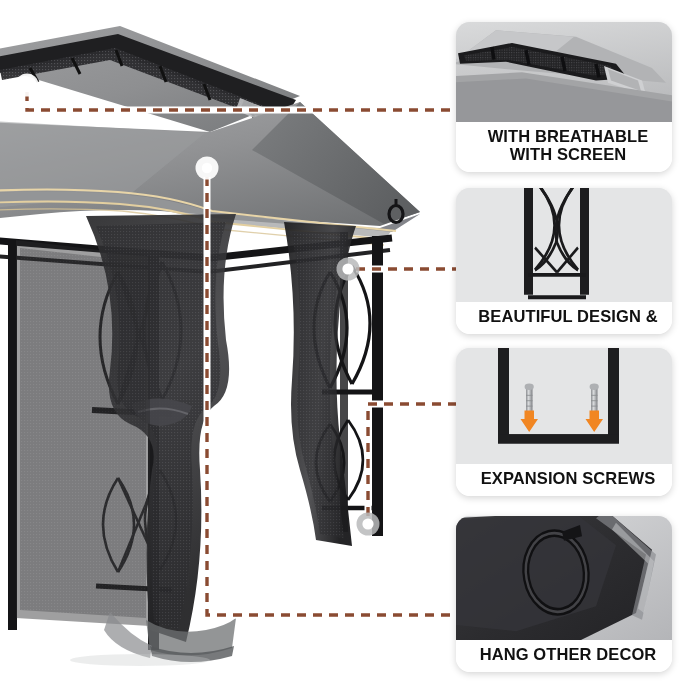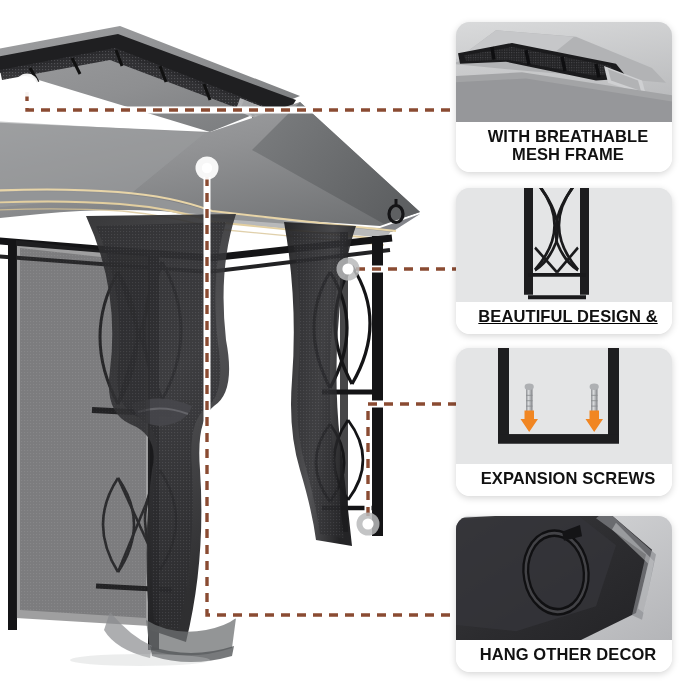--- a/index.html
+++ b/index.html
@@ -40,21 +40,21 @@
     letter-spacing:0.1px;
     line-height:1.08;
     padding:6px 4px 8px 12px;
     font-size:16.5px;
     flex:0 0 auto;
   }
   .card-caption .l2 { display:block; }
 
   #card1 { top:22px;  height:150px; }
   #card1 .card-photo { height:96px; }
-  #card2 { top:188px; height:146px;text-decoration:underline; }
+  #card2 { top:188px; height:146px; }
   #card2 .card-photo { height:92px; }
   #card3 { top:348px; height:148px;justify-content:space-between; }
   #card3 .card-photo { height:108px; }
   #card4 { top:516px; height:156px; }
   #card4 .card-photo { height:110px; }
 </style>
 </head>
 <body>
 
 <div id="stage">
@@ -257,21 +257,21 @@
 
         <path d="M 148 42 L 186 56 L 190 70 L 152 58 Z" fill="#cfd0d2"></path>
         <path d="M 152 45 L 182 56 L 185 66 L 155 56 Z" fill="#9a9b9d" opacity="0.55"></path>
 
         <path d="M -5 52 L 66 48 L 216 70 L 216 96 L -5 96 Z" fill="#a3a4a6"></path>
         <path d="M -5 58 L 70 54 L 216 76 L 216 96 L -5 96 Z" fill="#96979a"></path>
       </svg>
     </div>
     <div class="card-caption">
       <span>WITH BREATHABLE</span>
-      <span class="l2">MESH FRAME</span>
+      <span class="l2">WITH SCREEN</span>
     </div>
   </div>
 
   <div class="card" id="card2">
     <div class="card-photo">
       <svg viewBox="0 0 216 92" preserveAspectRatio="none" xmlns="http://www.w3.org/2000/svg">
         <rect width="216" height="92" fill="#e4e5e6"></rect>
 
         <rect x="68" y="-6" width="9" height="92" fill="#1d1d1f"></rect>
         <rect x="124" y="-6" width="9" height="92" fill="#1d1d1f"></rect>

